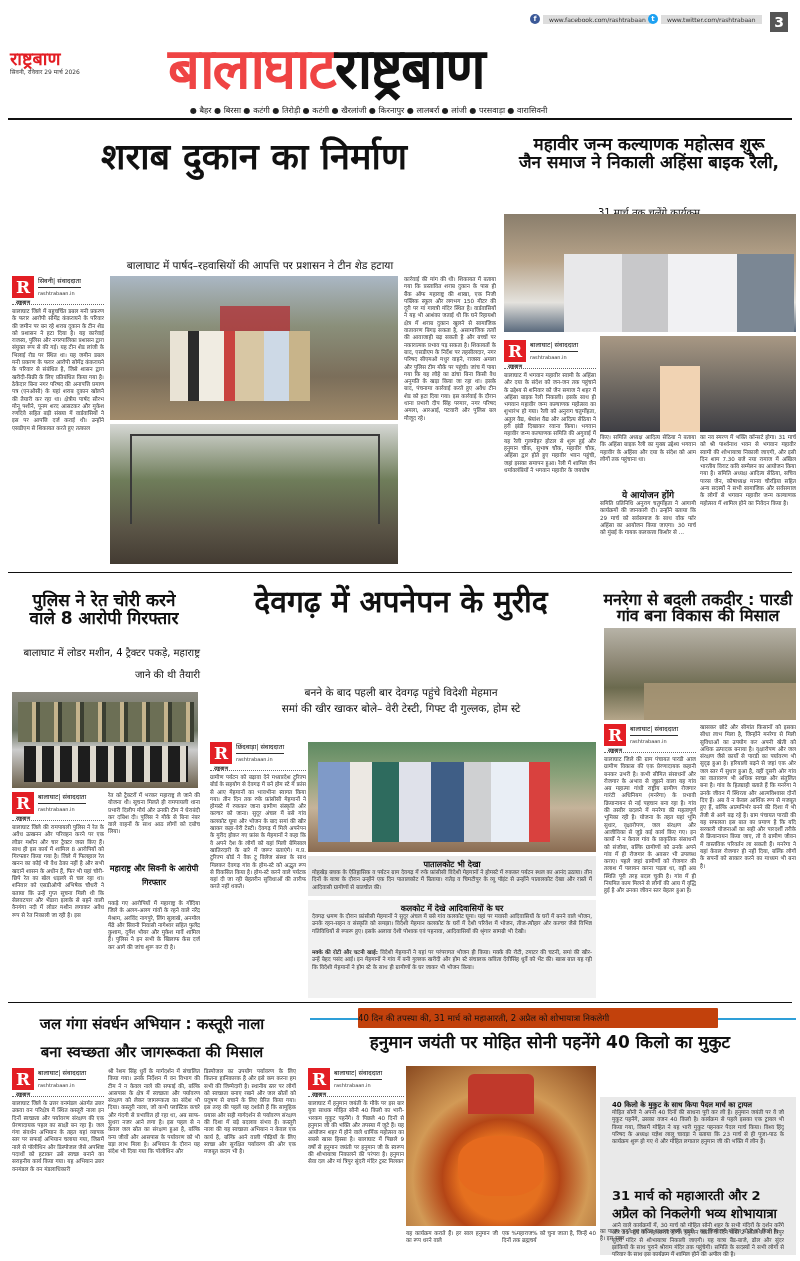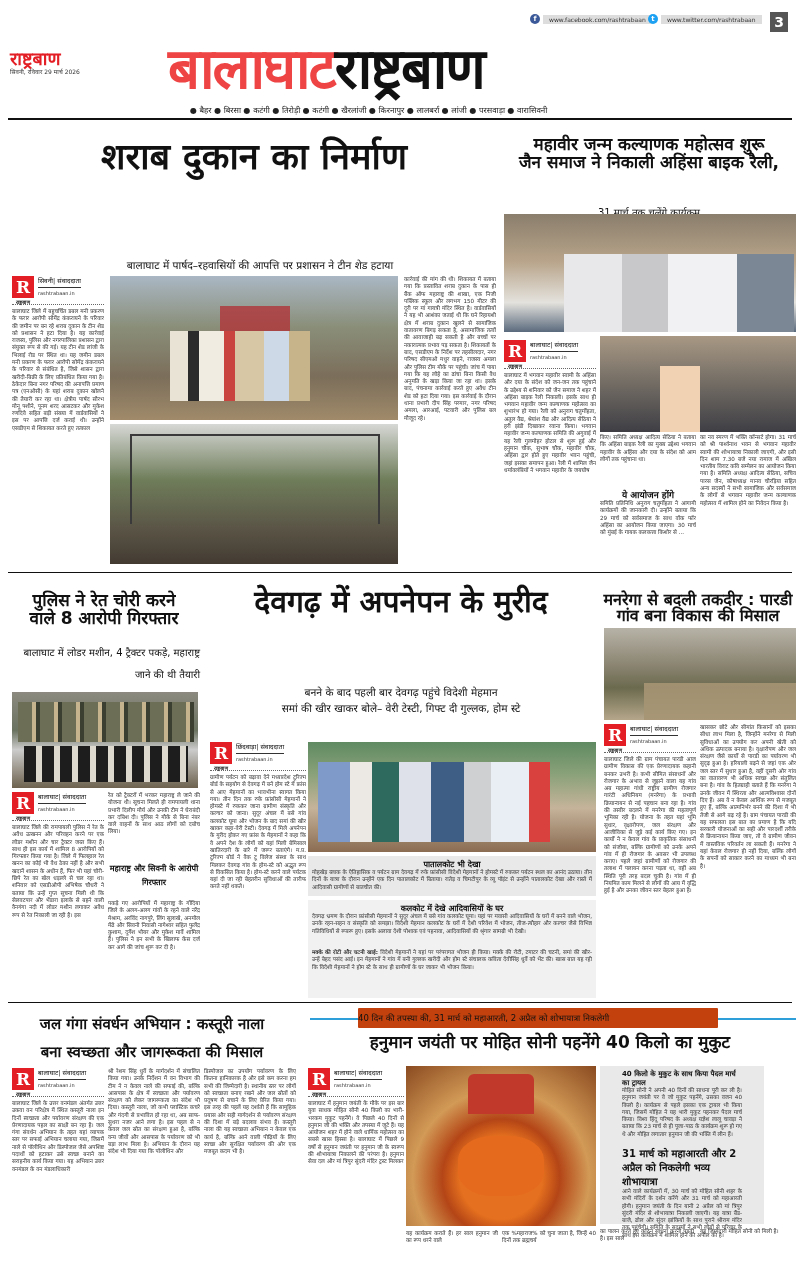--- a/index.html
+++ b/index.html
@@ -223,20 +223,20 @@
     </div>
 </div>
 <div class="abs dotted" style="left:308px;top:1096px;width:96px"></div>
 <div class="abs col" style="left:308px;top:1100px;width:96px;height:150px">बालाघाट में हनुमान जयंती के मौके पर इस बार युवा साधक मोहित सोनी 40 किलो का भारी-भरकम मुकुट पहनेंगे। वे पिछले 40 दिनों से हनुमान जी की भक्ति और तपस्या में जुटे हैं। यह आयोजन शहर में होने वाले धार्मिक महोत्सव का सबसे खास हिस्सा है। बालाघाट में पिछले 9 वर्षों से हनुमान जयंती पर हनुमान जी के स्वरूप की शोभायात्रा निकालने की परंपरा है। हनुमान सेवा दल और मां त्रिपुर सुंदरी मंदिर ट्रस्ट मिलकर</div>
 <div class="abs photo" style="left:406px;top:1066px;width:190px;height:160px;background:radial-gradient(circle at 50% 70%,#e5701f 0 28%,#b44516 40%,#d29a56 60%,#8a4a20 100%)">
   <div style="position:absolute;left:62px;top:8px;width:66px;height:40px;background:#c0392b;border-radius:6px 6px 0 0"></div>
   <div style="position:absolute;left:52px;top:70px;width:86px;height:60px;background:#e66a1e;border-radius:40%"></div>
 </div>
 <div class="abs col" style="left:406px;top:1230px;width:92px;height:22px">यह कार्यक्रम कराते हैं। हर साल हनुमान जी का रूप धरने वाले</div>
 <div class="abs col" style="left:502px;top:1230px;width:94px;height:22px">एक %महाराज% को चुना जाता है, जिन्हें 40 दिनों तक ब्रह्मचर्य</div>
-<div class="abs box-grey" style="left:600px;top:1066px;width:164px;height:158px;padding:3px 22px">
+<div class="abs box-grey" style="left:600px;top:1097px;width:196px;height:158px;padding:3px 12px">
   <div style="font-size:7px;font-weight:bold">40 किलो के मुकुट के साथ किया पैदल मार्च का ट्रायल</div>
   <div class="col" style="height:56px">मोहित सोनी ने अपनी 40 दिनों की साधना पूरी कर ली है। हनुमान जयंती पर वे जो मुकुट पहनेंगे, उसका वजन 40 किलो है। कार्यक्रम से पहले इसका एक ट्रायल भी किया गया, जिसमें मोहित ने यह भारी मुकुट पहनकर पैदल मार्च किया। विश्व हिंदू परिषद के अध्यक्ष यज्ञेश लालू चावड़ा ने बताया कि 23 मार्च से ही पूजा-पाठ के कार्यक्रम शुरू हो गए थे और मोहित लगातार हनुमान जी की भक्ति में लीन हैं।</div>
-  <div style="font-size:10px;font-weight:bold;margin-top:3px">31 मार्च को महाआरती और 2 अप्रैल को निकलेगी भव्य शोभायात्रा</div>
+  <div style="font-size:13px;font-weight:bold;margin-top:21px">31 मार्च को महाआरती और 2 अप्रैल को निकलेगी भव्य शोभायात्रा</div>
   <div class="col" style="height:64px">आने वाले कार्यक्रमों में, 30 मार्च को मोहित सोनी शहर के सभी मंदिरों के दर्शन करेंगे और 31 मार्च को महाआरती होगी। हनुमान जयंती के दिन यानी 2 अप्रैल को मां त्रिपुर सुंदरी मंदिर से शोभायात्रा निकाली जाएगी। यह यात्रा बैंड-बाजे, ढोल और सुंदर झांकियों के साथ पुराने श्रीराम मंदिर तक पहुंचेगी। समिति के सदस्यों ने सभी लोगों से परिवार के साथ इस कार्यक्रम में शामिल होने की अपील की है।</div>
 </div>
 <div class="abs col" style="left:600px;top:1228px;width:94px;height:24px">का पालन करते हुए कठिन साधना करनी पड़ती है। इस साल</div>
 <div class="abs col" style="left:700px;top:1228px;width:96px;height:24px">यह जिम्मेदारी मोहित सोनी को मिली है।</div>
 
 </body></html>

